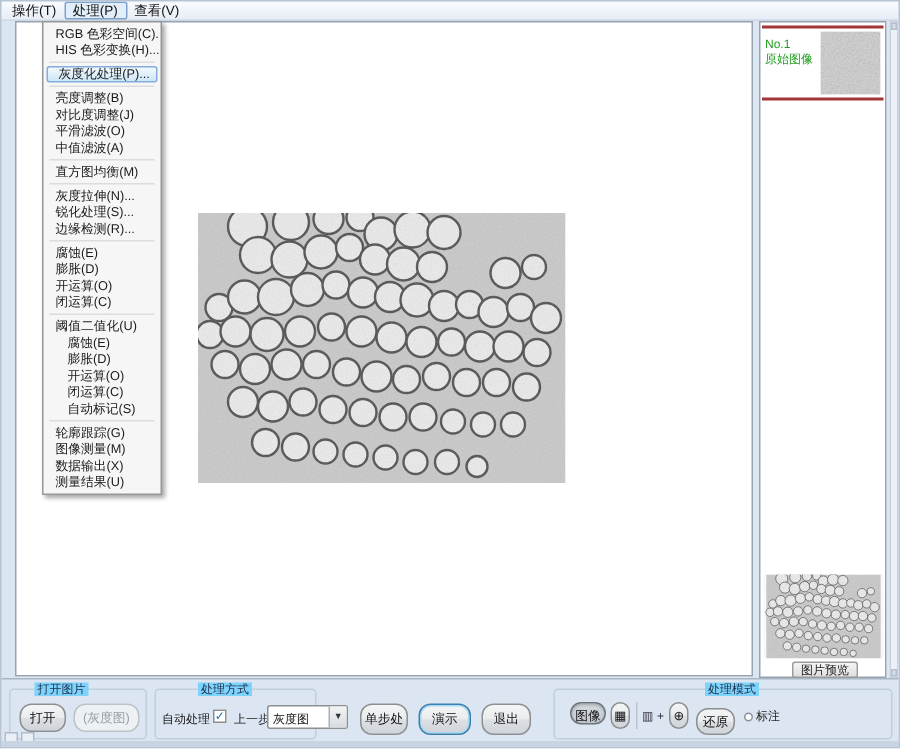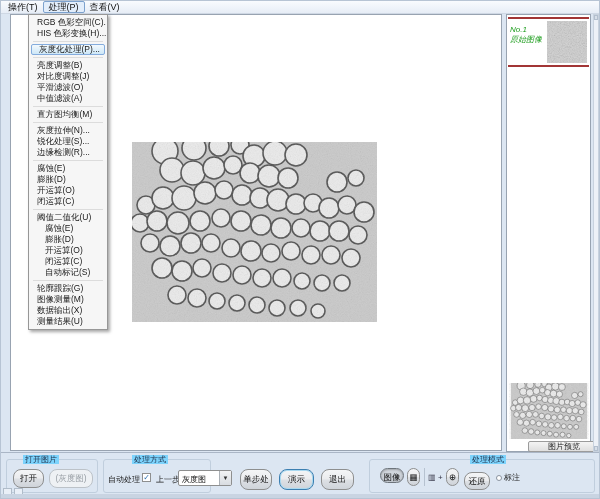--- a/index.html
+++ b/index.html
@@ -22,24 +22,24 @@
               box-shadow:2px 2px 3px rgba(0,0,0,.35); padding:2px 1px; z-index:9; }
   .mi { height:11px; line-height:11px; font-size:8.5px; padding-left:7px; white-space:nowrap; overflow:hidden; color:#1a1a1a; }
   .mi.ind { padding-left:15px; }
   .mi.hl { background:linear-gradient(#f3f9fd,#cde7f7); border:1px solid #84acdd; border-radius:2px; margin:0 1px; line-height:9px; }
   .sep { height:1px; background:#dcdcdc; margin:2px 3px; }
 
   
   .sidebar { position:absolute; left:505px; top:13px; width:85px; height:438px; background:#fff; border:1px solid #98a3b1; }
   .result-card { position:absolute; left:1px; top:2px; width:81px; height:50px; background:#fff;
                  border-top:2px solid #a23535; border-bottom:2px solid #a23535; }
-  .rc-text { position:absolute; left:2px; top:6px; width:38px; font-size:8px; line-height:10px; color:#1f9e1f;font-style:italic; }
+  .rc-text { position:absolute; left:2px; top:6px; width:38px; font-size:8px; line-height:10px; color:#1f9e1f; }
   .rc-thumb { position:absolute; right:2px; top:2px; width:40px; height:42px; }
   .big-thumb { position:absolute; left:2px; top:368px; width:80px; height:56px; }
-  .preview-btn { position:absolute; left:21px; top:426px; width:72px; height:11px; font-size:8px; line-height:9px;
+  .preview-btn { position:absolute; left:21px; top:426px; width:44px; height:11px; font-size:8px; line-height:9px;
                  background:linear-gradient(#f4f4f4,#dfdfdf); border:1px solid #9b9b9b; border-radius:2px; text-align:center; color:#222; }
   .sb-scroll { position:absolute; left:592px; top:13px; width:6px; height:438px; background:#edf1f7; border:1px solid #c8d2de; }
   .sb-arrow { position:absolute; left:0; width:4px; height:5px; background:#d7dfe9; border:1px solid #b3bfce; }
 
   
   .bottombar { position:absolute; left:0; top:451px; width:600px; height:42px; border-top:1px solid #aab6c6; background:#dce6f2; }
   .group { position:absolute; border:1px solid #c0cedd; border-radius:3px; }
   .group-label { position:absolute; top:-5px; font-size:8px; line-height:9px; background:#7dd3fc; padding:0 2px; color:#20344e; }
   .btn { position:absolute; background:linear-gradient(#f4f5f6,#ebecee 48%,#dde0e4 52%,#cfd4da); border:1px solid #8e8f8f;
          border-radius:8px; font-size:8.5px; text-align:center; color:#111; }

